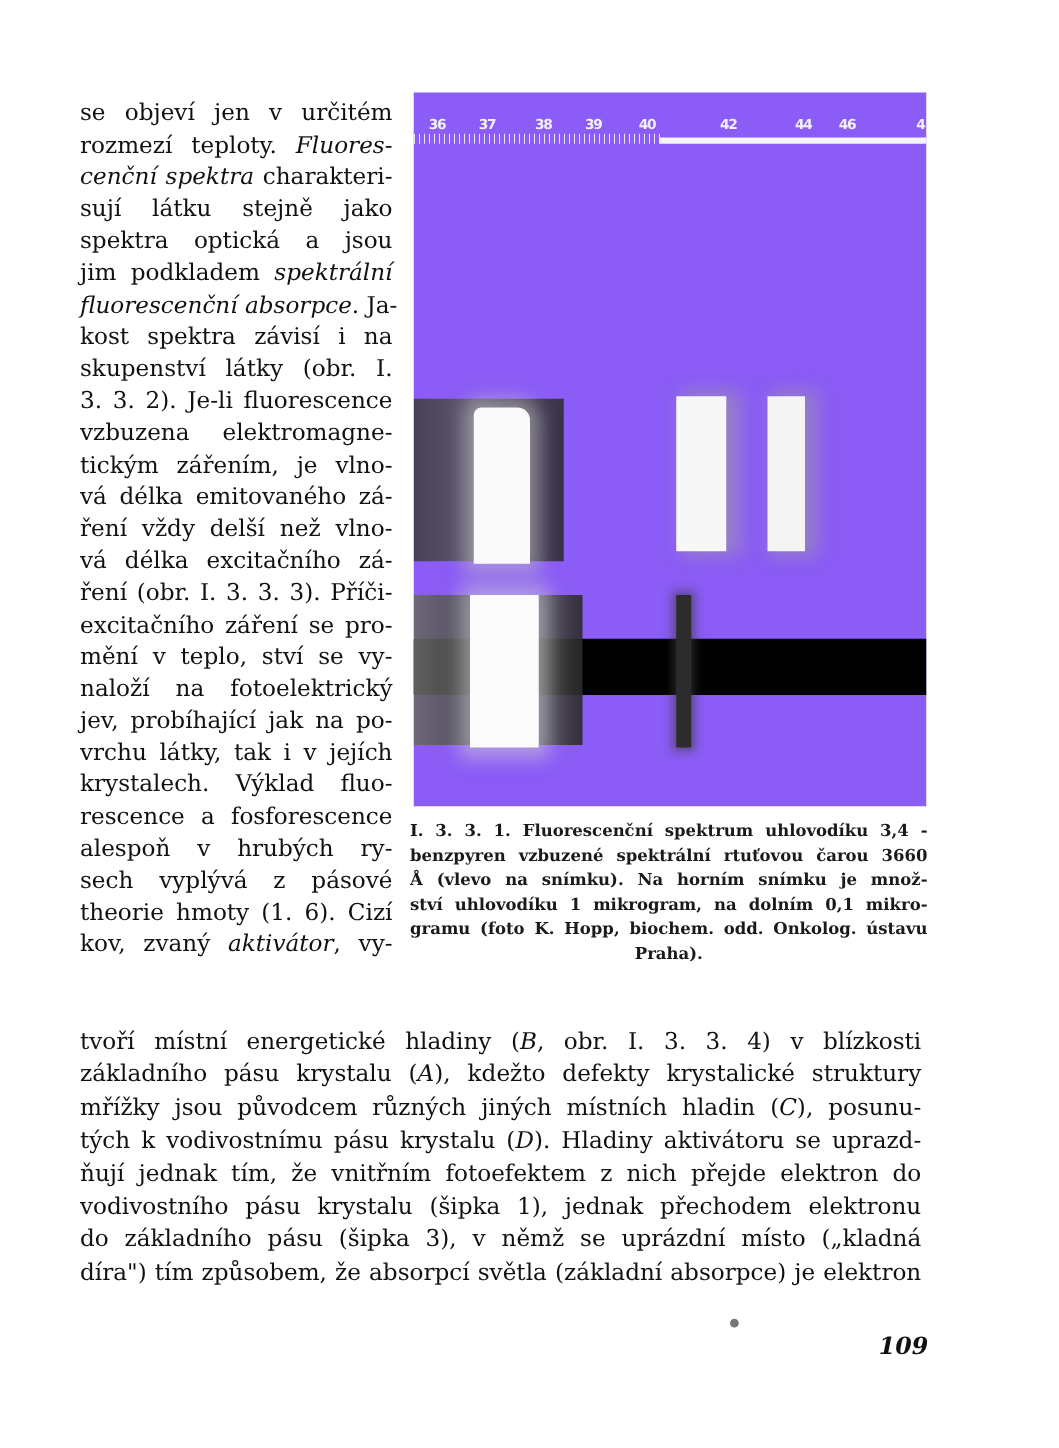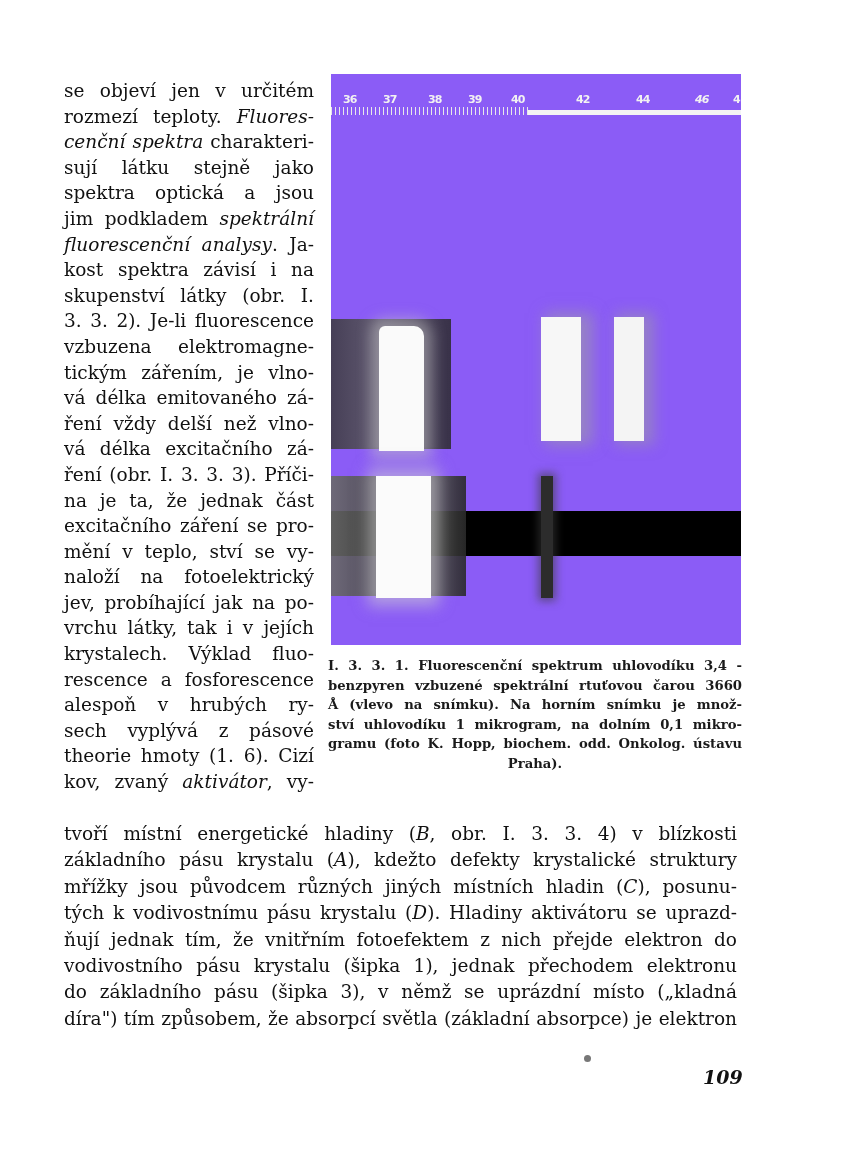--- a/index.html
+++ b/index.html
@@ -145,31 +145,30 @@
 
 <div class="page">
 
   <div class="left-col" id="left-col">
       <span class="line">se objeví jen v určitém</span>
       <span class="line">rozmezí teploty. <em>Fluores-</em></span>
       <span class="line"><em>cenční spektra</em> charakteri-</span>
       <span class="line">sují látku stejně jako</span>
       <span class="line">spektra optická a jsou</span>
       <span class="line">jim podkladem <em>spektrální</em></span>
-      <span class="line"><em>fluorescenční analysy</em>. Ja-</span>
+      <span class="line"><em>fluorescenční absorpce</em>. Ja-</span>
       <span class="line">kost spektra závisí i na</span>
       <span class="line">skupenství látky (obr. I.</span>
       <span class="line">3. 3. 2). Je-li fluorescence</span>
       <span class="line">vzbuzena elektromagne-</span>
       <span class="line">tickým zářením, je vlno-</span>
       <span class="line">vá délka emitovaného zá-</span>
       <span class="line">ření vždy delší než vlno-</span>
       <span class="line">vá délka excitačního zá-</span>
       <span class="line">ření (obr. I. 3. 3. 3). Příči-</span>
-      <span class="line">na je ta, že jednak část</span>
       <span class="line">excitačního záření se pro-</span>
       <span class="line">mění v teplo, ství se vy-</span>
       <span class="line">naloží na fotoelektrický</span>
       <span class="line">jev, probíhající jak na po-</span>
       <span class="line">vrchu látky, tak i v jejích</span>
       <span class="line">krystalech. Výklad fluo-</span>
       <span class="line">rescence a fosforescence</span>
       <span class="line">alespoň v hrubých ry-</span>
       <span class="line">sech vyplývá z pásové</span>
       <span class="line">theorie hmoty (1. 6). Cizí</span>
@@ -180,21 +179,21 @@
     <div class="scale" id="scale">
       <div class="ticks-fine"></div>
       <div class="ticks-coarse"></div>
     <span class="scale-num" style="left: 12px;">36</span>
         <span class="scale-num" style="left: 52px;">37</span>
         <span class="scale-num" style="left: 97px;">38</span>
         <span class="scale-num" style="left: 137px;">39</span>
         <span class="scale-num" style="left: 180px;">40</span>
         <span class="scale-num" style="left: 245px;">42</span>
         <span class="scale-num" style="left: 305px;">44</span>
-        <span class="scale-num" style="left: 364px; font-style: italic;">46</span>
+        <span class="scale-num" style="left: 340px;">46</span>
         <span class="scale-num" style="left: 402px;">4</span>
       </div>
 
     <div class="band" style="left:0;top:245px;width:120px;height:130px;background:linear-gradient(to right,#3a3a3a 0%,#5a5a5a 40%,#4a4a4a 60%,#2a2a2a 100%);opacity:.85;"></div>
     <div class="band" style="left:48px;top:252px;width:45px;height:125px;background:#fafafa;box-shadow:0 0 14px 8px rgba(200,200,200,.5);border-radius:6px 10px 0 0;"></div>
     <div class="band" style="left:210px;top:243px;width:40px;height:124px;background:#f7f7f7;box-shadow:8px 0 14px 4px rgba(160,160,160,.55);"></div>
     <div class="band" style="left:283px;top:243px;width:30px;height:124px;background:#f4f4f4;box-shadow:6px 0 14px 4px rgba(160,160,160,.5);"></div>
 
     <div class="notch" style="left:-8px;top:437px;width:63px;height:45px;"></div>
     <div class="notch" style="left:65px;top:437px;width:360px;height:45px;"></div>

